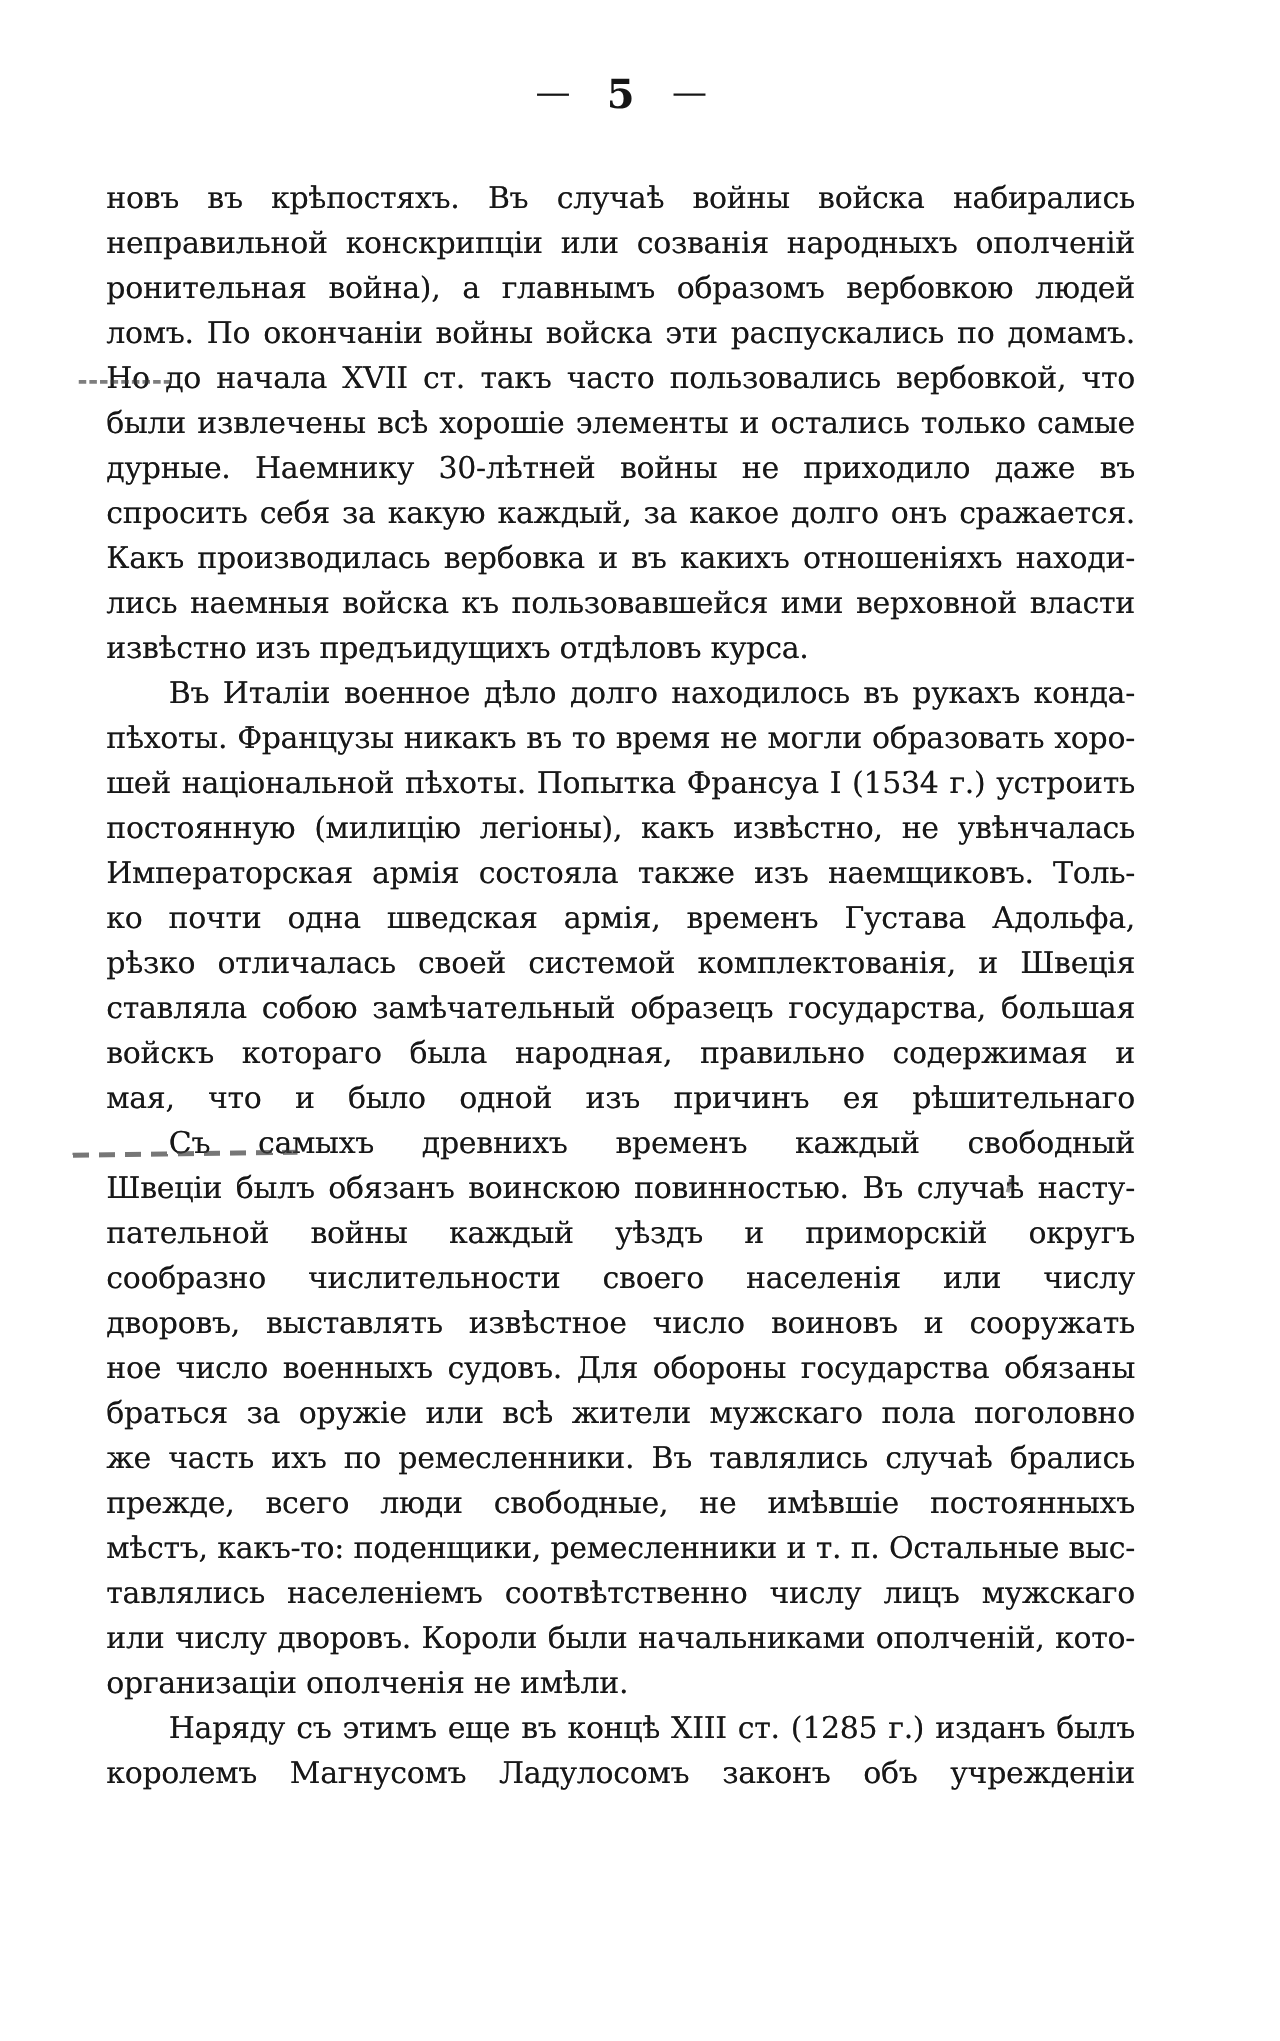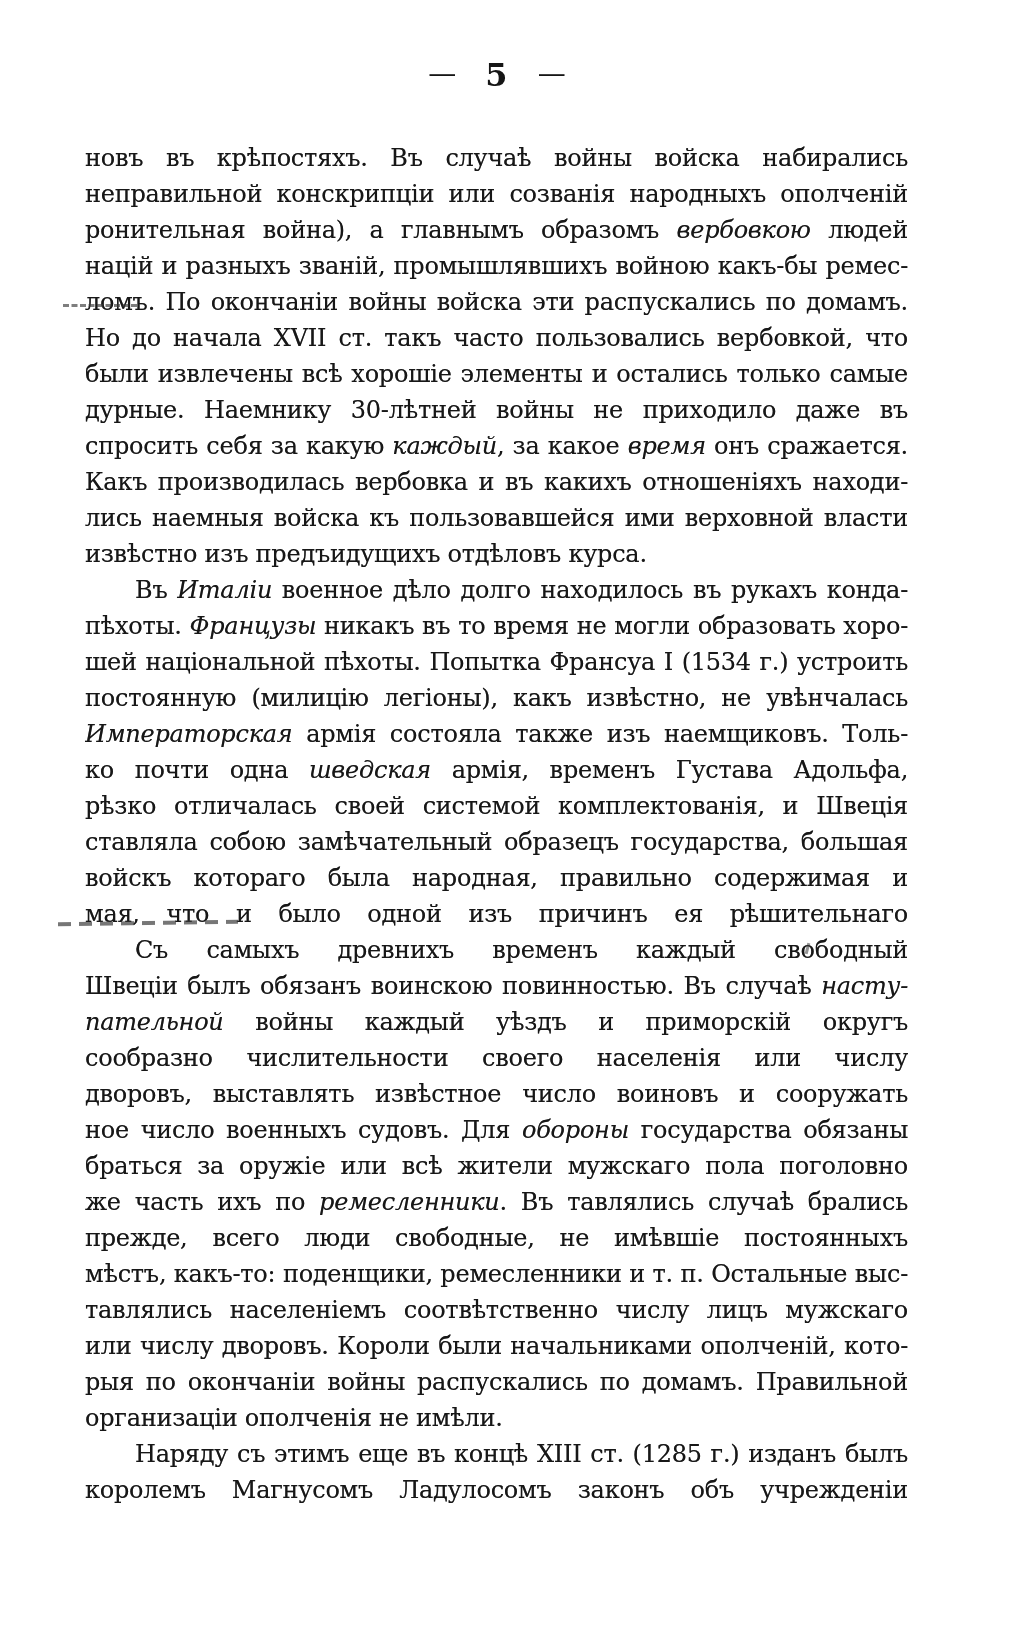--- a/index.html
+++ b/index.html
@@ -43,21 +43,21 @@
   }
   .para { margin: 0; padding: 0; }
   .line {
     height: 36px;
     overflow: hidden;
     text-align: justify;
     text-align-last: justify;
   }
   .line.end { text-align-last: left; }
   .line.indent { text-indent: 50px; }
-  .it { font-style: italic; }
+  .it { }
   
   .smudge-a {
     position: absolute; left: 63px; top: 304px; width: 74px; height: 0;
     border-top: 3px dashed #3a3a3a; opacity: .65;
   }
   .smudge-b {
     position: absolute; left: 58px; top: 921px; width: 180px; height: 4px;
     background: repeating-linear-gradient(90deg, #3c3c3c 0 13px, transparent 13px 21px);
     transform: rotate(-0.8deg); opacity: .7;
   }
@@ -73,26 +73,25 @@
 
   <div class="folio">
     <span class="dash">—</span><span class="num">5</span><span class="dash">—</span>
   </div>
 
   <div class="textblock">
       <div class="para">
         <div class="line"><span>новъ въ крѣпостяхъ. Въ случаѣ войны войска набирались помощью</span></div>
         <div class="line"><span>неправильной конскрипціи или созванія народныхъ ополченій (обо-</span></div>
         <div class="line"><span>ронительная война), а главнымъ образомъ </span><span class="it">вербовкою</span><span> людей всѣхъ</span></div>
-        <div class="line"><span>націй и разныхъ званій, промышлявшихъ войною какъ-бы ремес-</span></div>
         <div class="line"><span>ломъ. По окончаніи войны войска эти распускались по домамъ.</span></div>
         <div class="line"><span>Но до начала XVII ст. такъ часто пользовались вербовкой, что</span></div>
         <div class="line"><span>были извлечены всѣ хорошіе элементы и остались только самые</span></div>
         <div class="line"><span>дурные. Наемнику 30-лѣтней войны не приходило даже въ голову</span></div>
-        <div class="line"><span>спросить себя за какую </span><span class="it">каждый</span><span>, за какое </span><span class="it">время</span><span> онъ сражается.</span></div>
+        <div class="line"><span>спросить себя за какую </span><span class="it">каждый</span><span>, за какое </span><span class="it">долго</span><span> онъ сражается.</span></div>
         <div class="line"><span>Какъ производилась вербовка и въ какихъ отношеніяхъ находи-</span></div>
         <div class="line"><span>лись наемныя войска къ пользовавшейся ими верховной власти уже</span></div>
         <div class="line end"><span>извѣстно изъ предъидущихъ отдѣловъ курса.</span></div>
       </div>
       <div class="para">
         <div class="line indent"><span>Въ </span><span class="it">Италіи</span><span> военное дѣло долго находилось въ рукахъ конда-</span></div>
         <div class="line"><span>пѣхоты. </span><span class="it">Французы</span><span> никакъ въ то время не могли образовать хоро-</span></div>
         <div class="line"><span>шей національной пѣхоты. Попытка Франсуа I (1534 г.) устроить</span></div>
         <div class="line"><span>постоянную (милицію легіоны), какъ извѣстно, не увѣнчалась успѣ-</span></div>
         <div class="line"><span class="it">Императорская</span><span> армія состояла также изъ наемщиковъ. Толь-</span></div>
@@ -108,21 +107,20 @@
         <div class="line"><span class="it">пательной</span><span> войны каждый уѣздъ и приморскій округъ обязывались.</span></div>
         <div class="line"><span>сообразно числительности своего населенія или числу крестьянскихъ</span></div>
         <div class="line"><span>дворовъ, выставлять извѣстное число воиновъ и сооружать извѣст-</span></div>
         <div class="line"><span>ное число военныхъ судовъ. Для </span><span class="it">обороны</span><span> государства обязаны были</span></div>
         <div class="line"><span>браться за оружіе или всѣ жители мужскаго пола поголовно или-</span></div>
         <div class="line"><span>же часть ихъ по </span><span class="it">ремесленники</span><span>. Въ тавлялись случаѣ брались</span></div>
         <div class="line"><span>прежде, всего люди свободные, не имѣвшіе постоянныхъ годовыхъ</span></div>
         <div class="line"><span>мѣстъ, какъ-то: поденщики, ремесленники и т. п. Остальные выс-</span></div>
         <div class="line"><span>тавлялись населеніемъ соотвѣтственно числу лицъ мужскаго пола</span></div>
         <div class="line"><span>или числу дворовъ. Короли были начальниками ополченій, кото-</span></div>
-        <div class="line"><span>рыя по окончаніи войны распускались по домамъ. Правильной</span></div>
         <div class="line end"><span>организаціи ополченія не имѣли.</span></div>
       </div>
       <div class="para">
         <div class="line indent"><span>Наряду съ этимъ еще въ концѣ XIII ст. (1285 г.) изданъ былъ</span></div>
         <div class="line"><span>королемъ Магнусомъ Ладулосомъ законъ объ учрежденіи постоян-</span></div>
       </div>
     </div>
 
   <span class="smudge-a"></span>
   <span class="smudge-b"></span>

